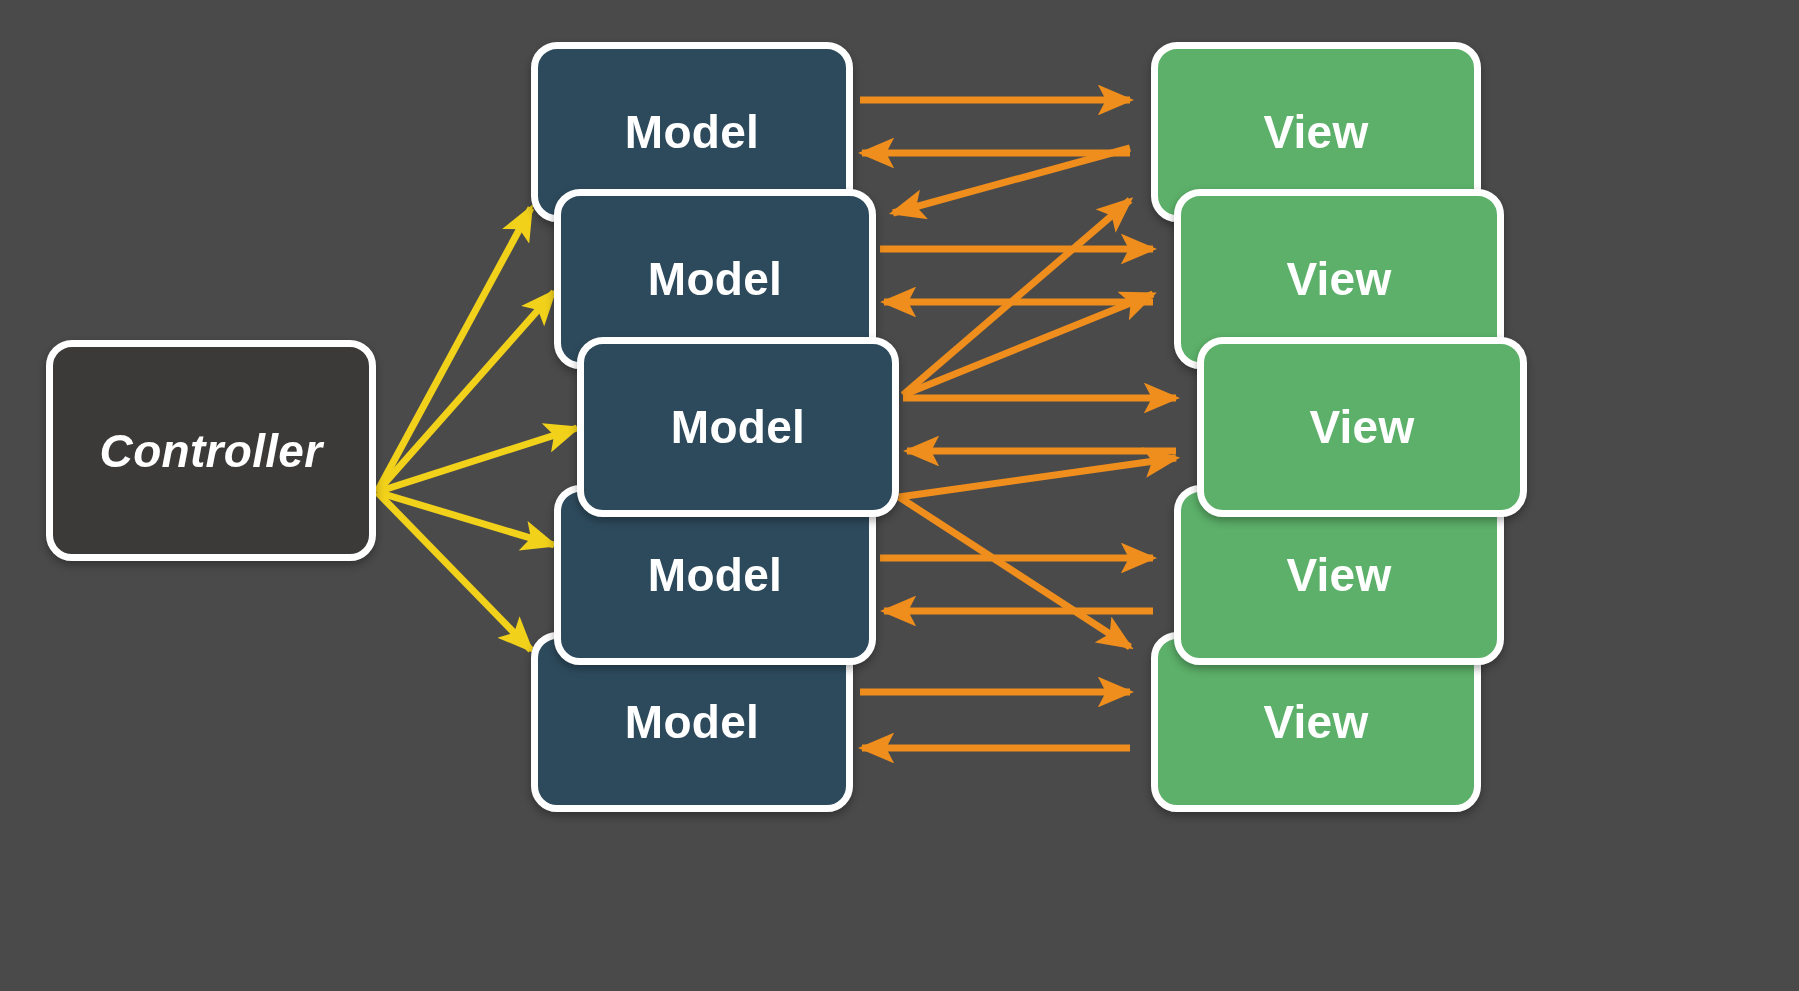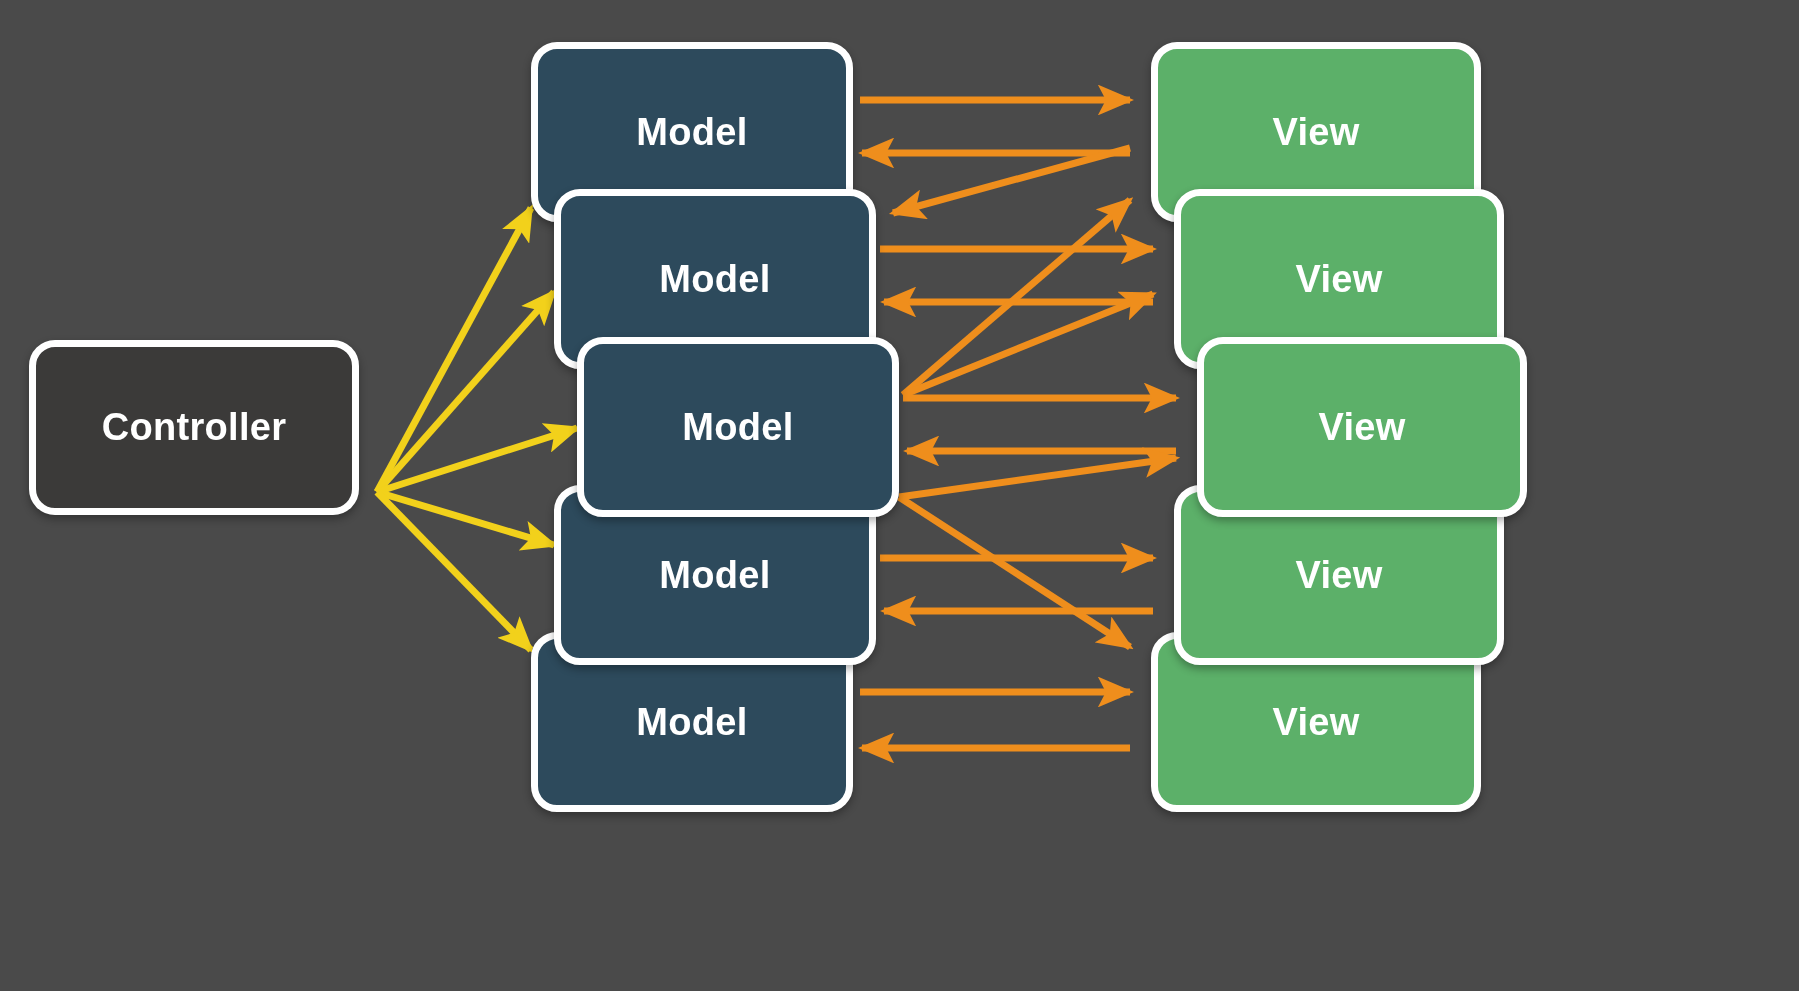--- a/index.html
+++ b/index.html
@@ -25,21 +25,21 @@
   }
   .node {
     position: absolute;
     box-sizing: border-box;
     display: flex;
     align-items: center;
     justify-content: center;
     border: 7px solid #ffffff;
     border-radius: 26px;
     color: #ffffff;
-    font-size: 38px;
+    font-size: 46px;
     font-weight: bold;
     letter-spacing: 0.3px;
     box-shadow: 0 4px 9px rgba(0,0,0,0.32);
     user-select: none;
   }
   .node .label { pointer-events: none; }
   .node-controller { background: #3b3a39; }
   .node-model      { background: #2d4a5c; }
   .node-view       { background: #5cb069; margin-left: 16px; }
 </style>
@@ -77,21 +77,21 @@
         <line x1="899" y1="497" x2="1176" y2="458" stroke="#ef8e1c" stroke-width="7" stroke-linecap="butt" marker-end="url(#arrow-orange)"></line>
         <line x1="899" y1="497" x2="1130" y2="647" stroke="#ef8e1c" stroke-width="7" stroke-linecap="butt" marker-end="url(#arrow-orange)"></line>
         <line x1="880" y1="558" x2="1153" y2="558" stroke="#ef8e1c" stroke-width="7" stroke-linecap="butt" marker-end="url(#arrow-orange)"></line>
         <line x1="1153" y1="611" x2="884" y2="611" stroke="#ef8e1c" stroke-width="7" stroke-linecap="butt" marker-end="url(#arrow-orange)"></line>
         <line x1="860" y1="692" x2="1130" y2="692" stroke="#ef8e1c" stroke-width="7" stroke-linecap="butt" marker-end="url(#arrow-orange)"></line>
         <line x1="1130" y1="748" x2="862" y2="748" stroke="#ef8e1c" stroke-width="7" stroke-linecap="butt" marker-end="url(#arrow-orange)"></line>
       </g>
   </svg>
 
   <div id="node-layer">
-      <div class="node node-controller" style="left: 29px; top: 340px; width: 330px; height: 175px; z-index: 10;">
+      <div class="node node-controller" style="left: 46px; top: 340px; width: 330px; height: 221px; z-index: 10; font-style: italic;">
         <span class="label">Controller</span>
       </div>
       <div class="node node-model" style="left: 531px; top: 42px; width: 322px; height: 180px; z-index: 21;">
         <span class="label">Model</span>
       </div>
       <div class="node node-model" style="left: 554px; top: 189px; width: 322px; height: 180px; z-index: 25;">
         <span class="label">Model</span>
       </div>
       <div class="node node-model" style="left: 577px; top: 337px; width: 322px; height: 180px; z-index: 30;">
         <span class="label">Model</span>

